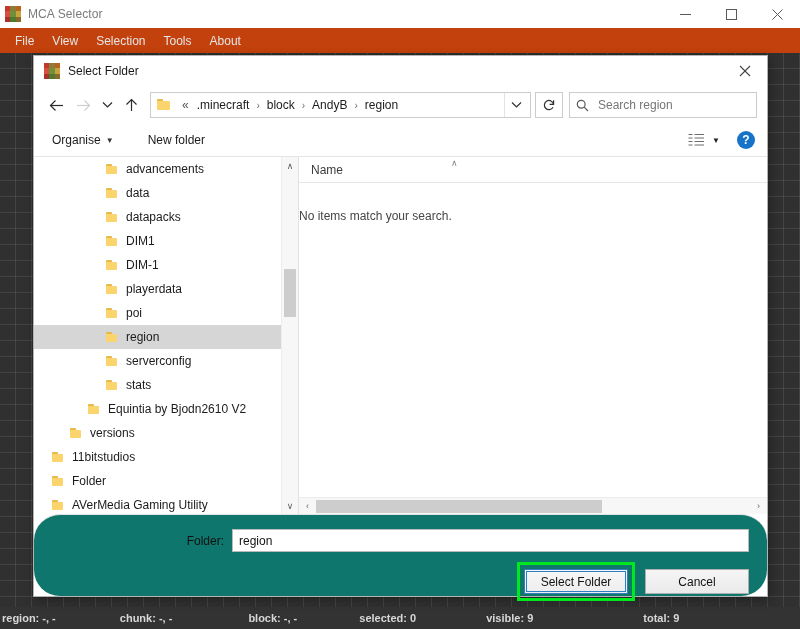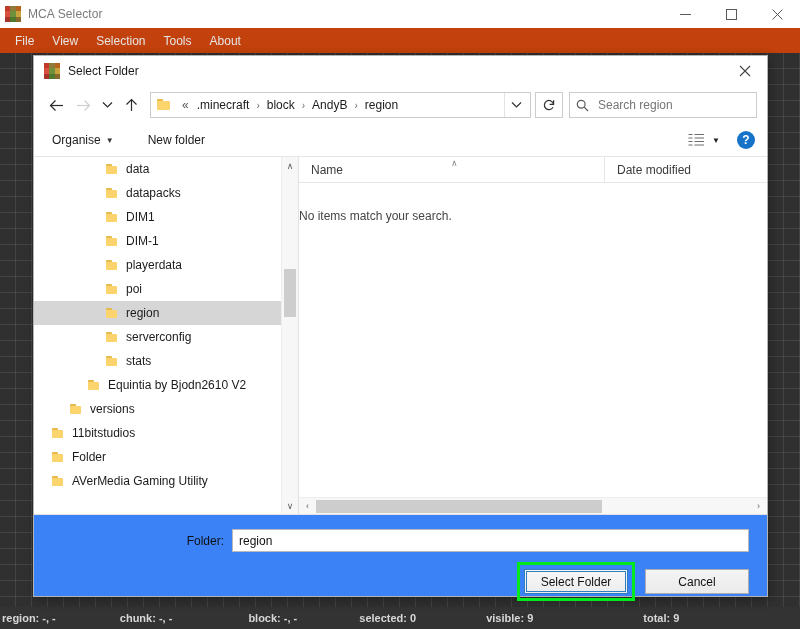--- a/index.html
+++ b/index.html
@@ -210,22 +210,22 @@
   }
   .hs-arrow {
     width: 17px; height: 17px; display: flex; align-items: center; justify-content: center;
     color: #606060; font-size: 9px; flex: 0 0 17px;
   }
   .hs-track { position: relative; flex: 1 1 auto; height: 17px; }
   .hs-thumb { position: absolute; top: 2px; bottom: 2px; left: 0; background: #cdcdcd; }
 
   
   .dlg-footer {
-    flex: 0 0 82px; height: 82px; background: #3b82f6;
-    border-top: 1px solid #e2e2e2; position: relative;
+    flex: 0 0 82px; height: 82px; background: #0f766e;
+    border-top: 1px solid #e2e2e2; position: relative; border-radius: 26px;
   }
   .folder-line {
     display: flex; align-items: center; padding: 14px 18px 0 0; gap: 8px;
   }
   .folder-label {
     width: 190px; text-align: right; font-size: 12px; color: #111; flex: 0 0 190px;
   }
   .folder-input {
     flex: 1 1 auto; height: 23px; background: #fff; border: 1px solid #b9b9b9;
     display: flex; align-items: center; padding: 0 6px; font-size: 12px; color: #111;
@@ -442,20 +442,25 @@
     </div>
   </div>
 
   <div class="dlg-body">
 
     <div class="tree-pane">
       <div class="tree-scroll" id="tree-scroll">
           <div class="tree-row">
             <span style="display: inline-block; flex: 0 0 auto; width: 72px;"></span>
             <span class="tree-fi"><span class="folder sm"><span class="tab"></span><span class="body"></span></span></span>
+            <span>advancements</span>
+          </div>
+          <div class="tree-row">
+            <span style="display: inline-block; flex: 0 0 auto; width: 72px;"></span>
+            <span class="tree-fi"><span class="folder sm"><span class="tab"></span><span class="body"></span></span></span>
             <span>data</span>
           </div>
           <div class="tree-row">
             <span style="display: inline-block; flex: 0 0 auto; width: 72px;"></span>
             <span class="tree-fi"><span class="folder sm"><span class="tab"></span><span class="body"></span></span></span>
             <span>datapacks</span>
           </div>
           <div class="tree-row">
             <span style="display: inline-block; flex: 0 0 auto; width: 72px;"></span>
             <span class="tree-fi"><span class="folder sm"><span class="tab"></span><span class="body"></span></span></span>
@@ -526,23 +531,20 @@
         <div class="vs-arrow" style="position:absolute;bottom:0;left:0;right:0">∨</div>
       </div>
     </div>
 
     <div class="list-pane">
       <div class="list-head">
         <div class="lh-cell name">
           <span>Name</span>
           <span class="sort-caret">∧</span>
         </div>
-        <div class="lh-cell date">
-          <span>Date modified</span>
-        </div>
       </div>
       <div class="empty-msg">No items match your search.</div>
 
       <div class="hscroll">
         <div class="hs-arrow">‹</div>
         <div class="hs-track">
           <div class="hs-thumb" style="width:66%"></div>
         </div>
         <div class="hs-arrow">›</div>
       </div>

